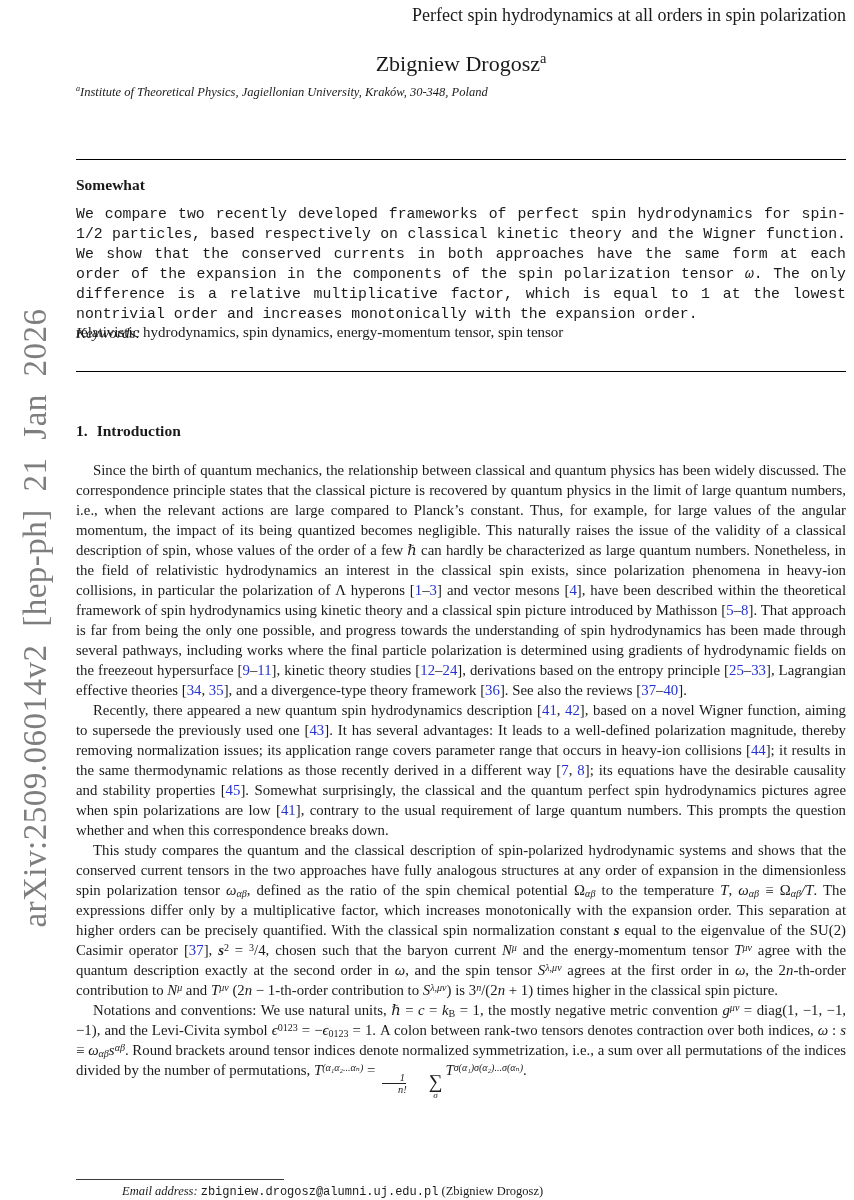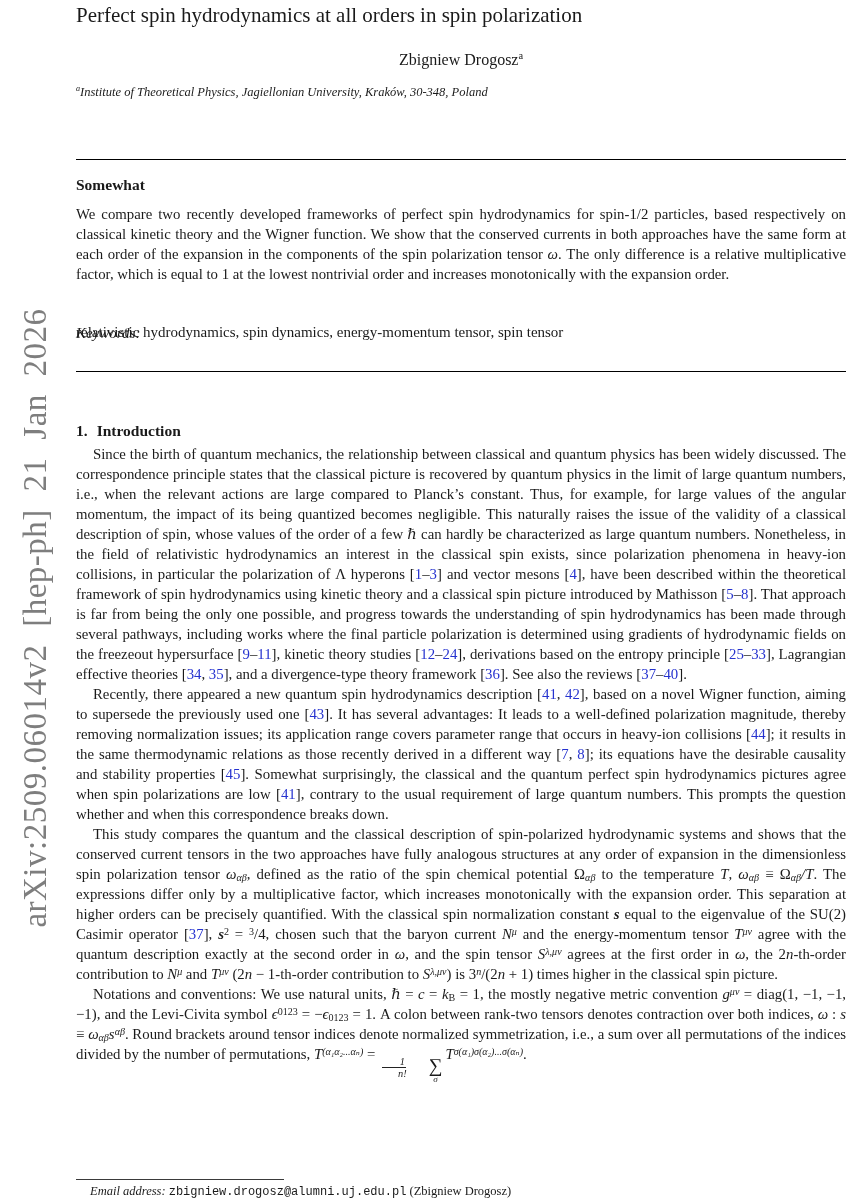--- a/index.html
+++ b/index.html
@@ -9,43 +9,43 @@
   .page{position:absolute;inset:0;width:854px;height:1200px;background:#fff;}
 
   
   .stamp{position:absolute;width:660px;height:34px;left:-296px;top:601px;
          transform:rotate(-90deg);transform-origin:center;
          text-align:center;font-size:33px;color:var(--stamp,#7e7e7e);
          white-space:nowrap;word-spacing:9px;letter-spacing:0.5px;}
 
   .col{position:absolute;left:76px;width:770px;}
 
-  .title{top:0px;text-align:left;font-size:21px;line-height:30px;}
-  .author{top:51px;text-align:center;font-size:16px;}
+  .title{top:0px;text-align:right;font-size:18px;line-height:30px;}
+  .author{top:51px;text-align:center;font-size:22px;}
   .affil{top:85px;text-align:left;font-size:12.5px;font-style:italic;}
   sup.small{font-size:0.65em;vertical-align:super;line-height:0;}
 
   .rule{border:none;border-top:1.5px solid #000;margin:0;}
   .rule1{top:159px;}
   .rule2{top:371px;}
 
   .abs-head{top:176px;font-size:15.5px;font-weight:bold;}
-  .abs-body{top:204px;font-size:14.8px;line-height:20px;text-align:justify;}
+  .abs-body{top:204px;font-size:14.8px;line-height:20px;text-align:justify;font-family:Liberation Mono, monospace;}
   .kw-head{top:325px;font-size:15px;font-style:italic;}
   .kw-body{top:324px;font-size:15px;}
 
   .sec-head{top:422px;font-size:15.5px;font-weight:bold;}
   .sec-head .num{margin-right:9px;}
 
-  .bodytext{top:444px;font-size:14.8px;line-height:20px;text-align:justify;}
+  .bodytext{top:460px;font-size:14.8px;line-height:20px;text-align:justify;}
   .bodytext p{margin:0;text-indent:17px;}
 
   .fn-rule{position:absolute;left:76px;top:1179px;width:208px;border:none;border-top:1px solid #3a3a3a;margin:0;}
   .fn-line{position:absolute;left:90px;top:1184px;font-size:12.5px;}
-  .fn-line .label{font-style:italic;}
+  .fn-line .label{font-style:italic;margin-left:32px;}
   .fn-line .email{font-family:"Liberation Mono","DejaVu Sans Mono",monospace;font-size:12px;}
 
   
   .sg-r{}
   .sg-i{font-style:italic;}
   .sg-c{color:var(--cite,#2532cf);}
   .sg-frak{font-weight:bold;font-style:italic;}
   .sg-sup{position:relative;top:-0.42em;font-size:0.68em;line-height:0;}
   .sg-supi{position:relative;top:-0.42em;font-size:0.68em;line-height:0;font-style:italic;}
   .sg-sub{position:relative;top:0.22em;font-size:0.68em;line-height:0;}

